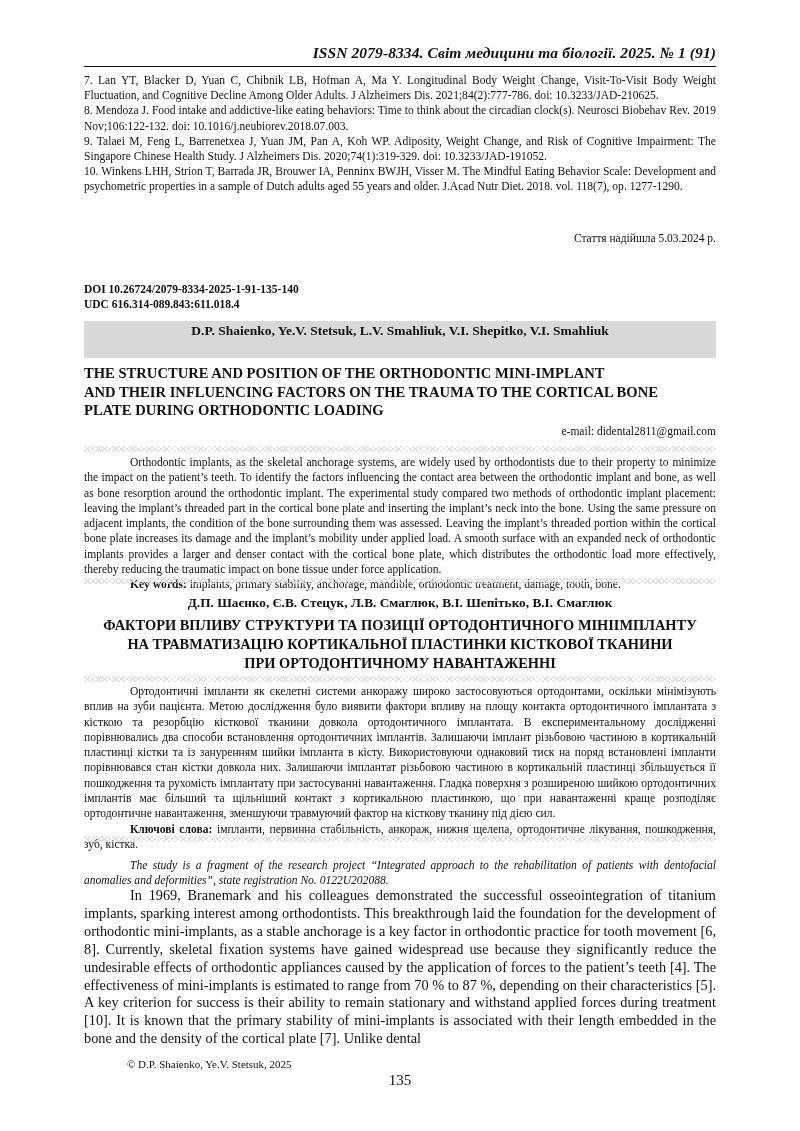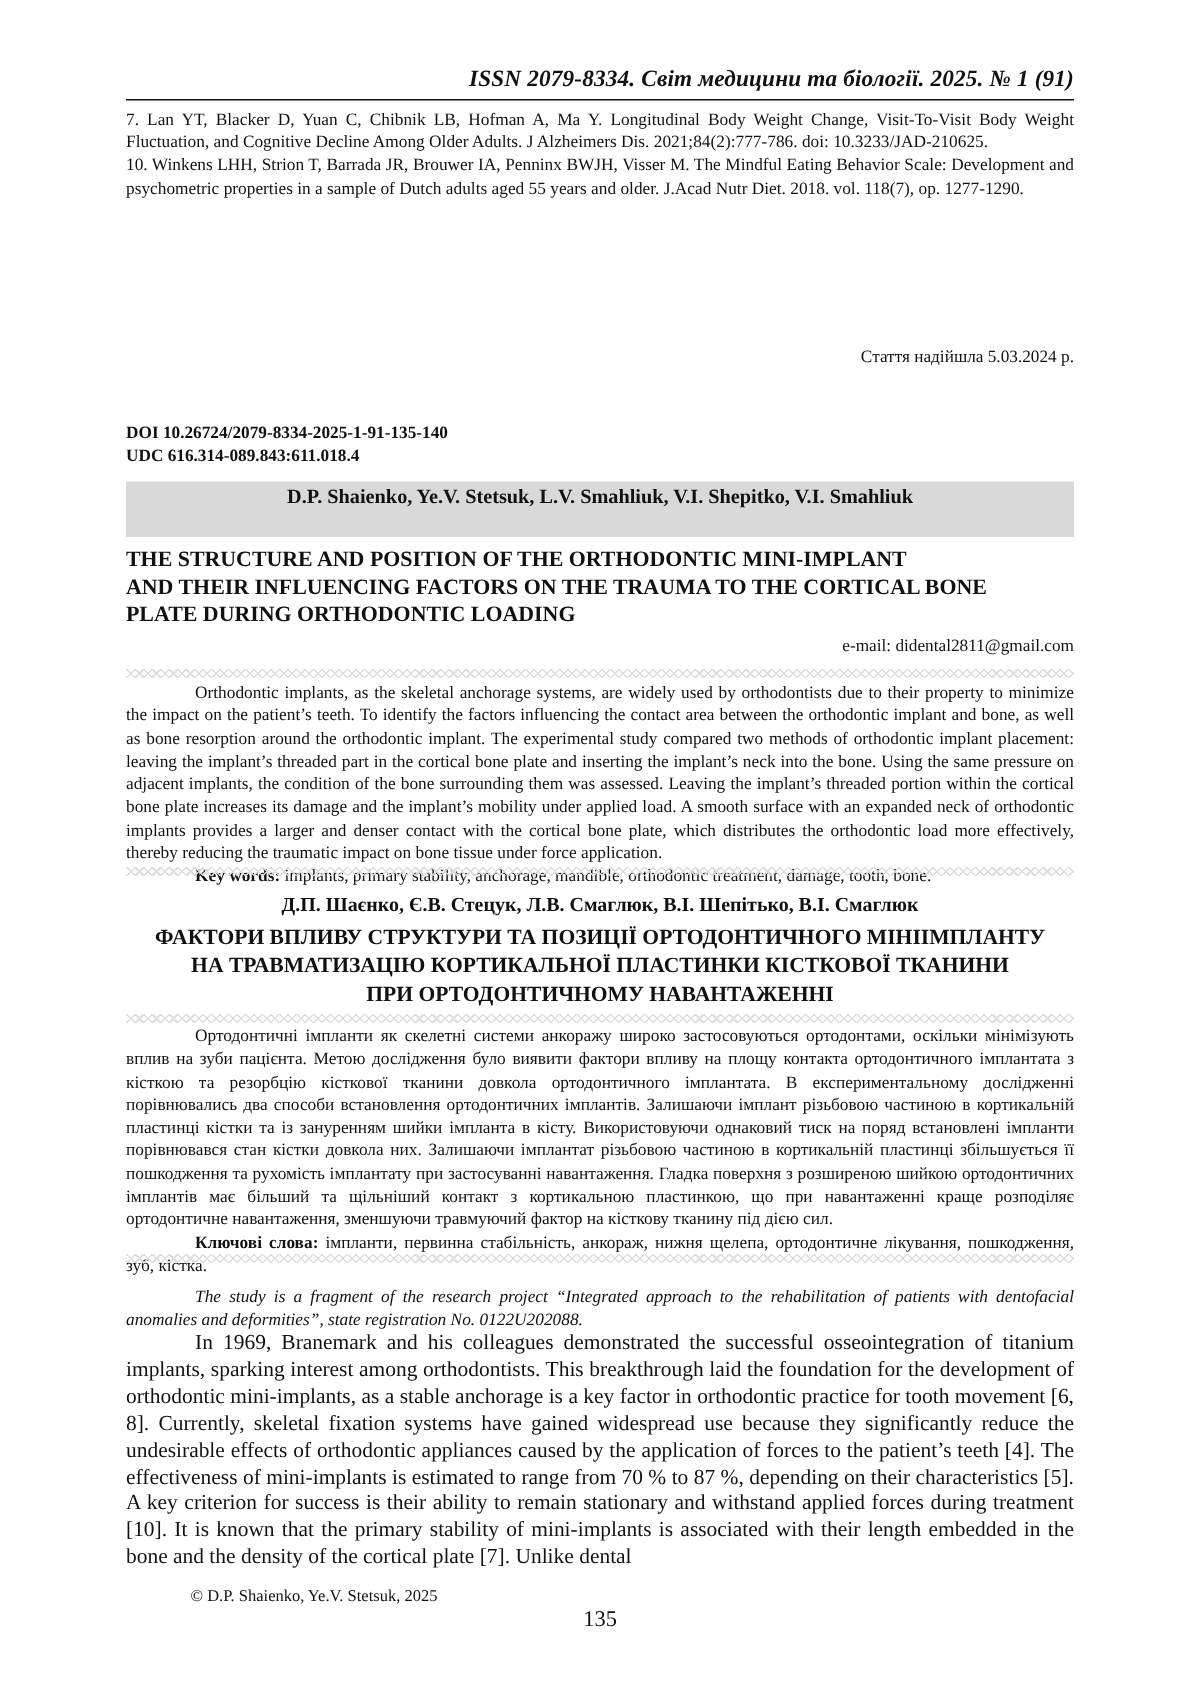--- a/index.html
+++ b/index.html
@@ -46,20 +46,22 @@
 </head>
 <body>
 
 <div class="page">
 
   <div class="running-head">ISSN 2079-8334. Світ медицини та біології. 2025. № 1 (91)</div>
   <div class="head-rule"></div>
 
   <div class="refs">
     <p>7. Lan YT, Blacker D, Yuan C, Chibnik LB, Hofman A, Ma Y. Longitudinal Body Weight Change, Visit-To-Visit Body Weight Fluctuation, and Cognitive Decline Among Older Adults. J Alzheimers Dis. 2021;84(2):777-786. doi: 10.3233/JAD-210625.</p>
+    <p>8. Mendoza J. Food intake and addictive-like eating behaviors: Time to think about the circadian clock(s). Neurosci Biobehav Rev. 2019 Nov;106:122-132. doi: 10.1016/j.neubiorev.2018.07.003.</p>
+    <p>9. Talaei M, Feng L, Barrenetxea J, Yuan JM, Pan A, Koh WP. Adiposity, Weight Change, and Risk of Cognitive Impairment: The Singapore Chinese Health Study. J Alzheimers Dis. 2020;74(1):319-329. doi: 10.3233/JAD-191052.</p>
     <p>10. Winkens LHH, Strion T, Barrada JR, Brouwer IA, Penninx BWJH, Visser M. The Mindful Eating Behavior Scale: Development and psychometric properties in a sample of Dutch adults aged 55 years and older. J.Acad Nutr Diet. 2018. vol. 118(7), op. 1277-1290.</p>
   </div>
 
   <div class="received">Стаття надійшла 5.03.2024 р.</div>
 
   <div class="doi">
     <div>DOI 10.26724/2079-8334-2025-1-91-135-140</div>
     <div>UDC 616.314-089.843:611.018.4</div>
   </div>
 

